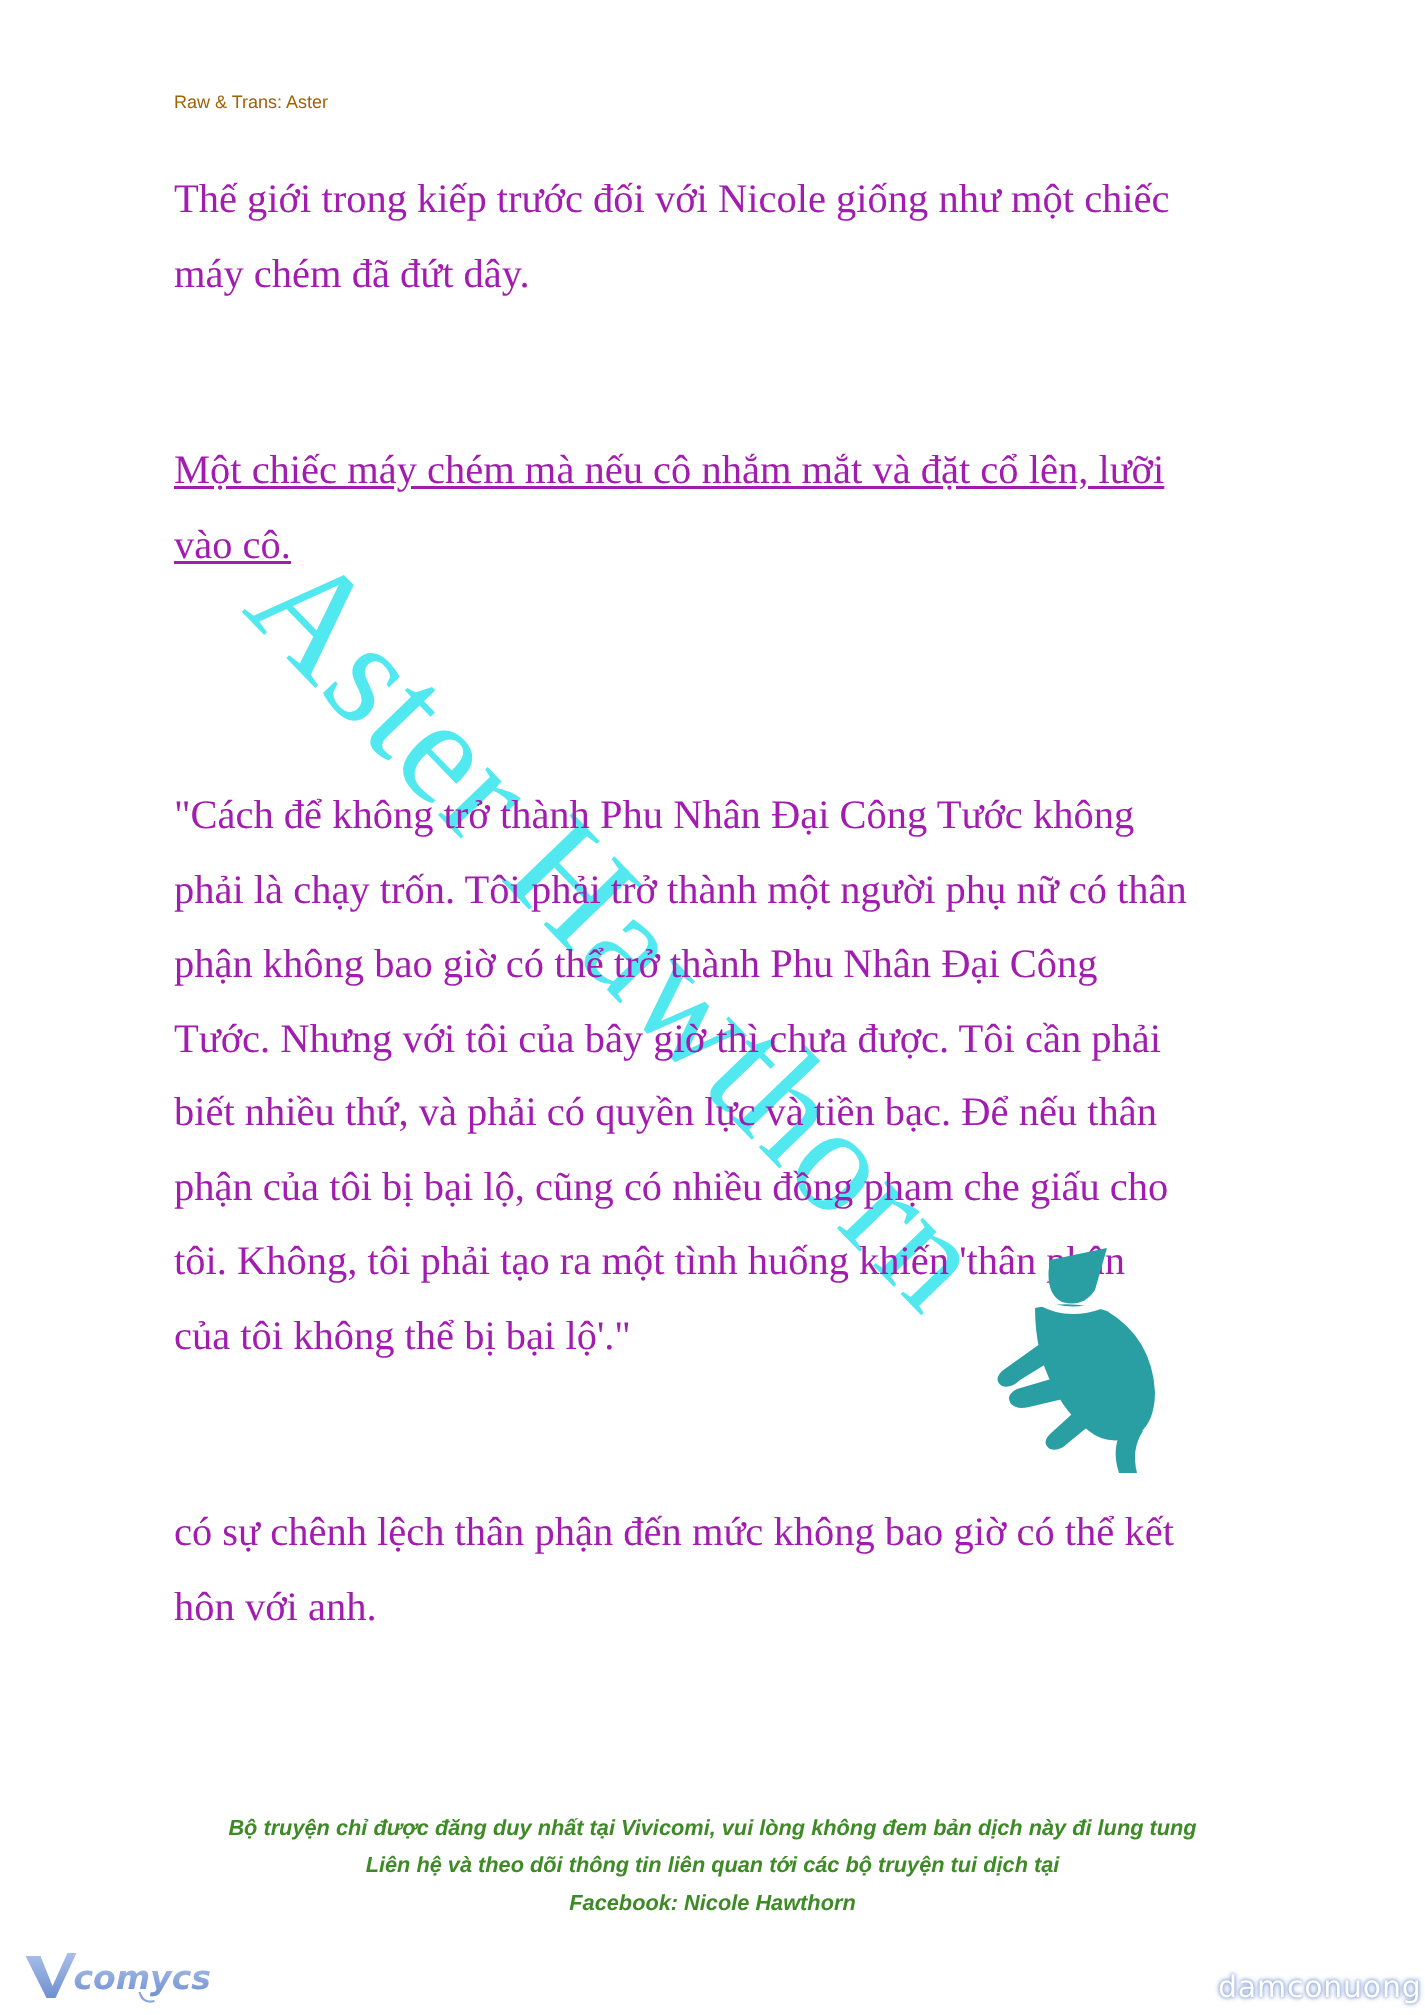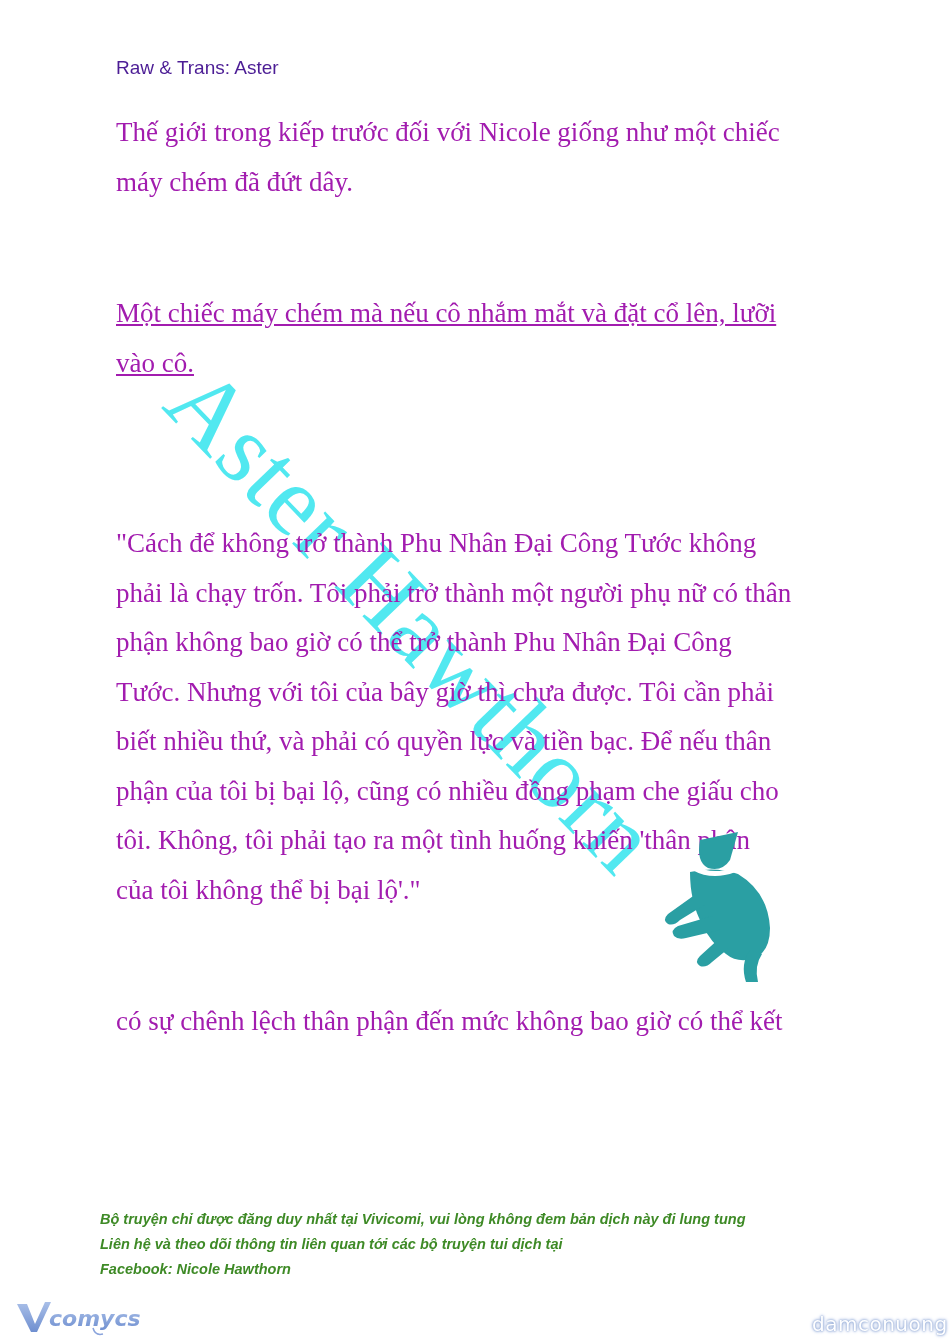--- a/index.html
+++ b/index.html
@@ -17,22 +17,22 @@
       position: absolute;
       left: 0; top: 0;
       width: 950px; height: 1343px;
       background: #ffffff;
     }
     .credit {
       position: absolute;
       left: 116px;
       top: 58px;
       font-family: "Liberation Sans", sans-serif;
-      font-size: 19px;
-      color: #4c1d95;
+      font-size: 12px;
+      color: #a16207;
       line-height: 20px;
       white-space: nowrap;
     }
     .para {
       position: absolute;
       left: 116px;
       width: 730px;
       font-family: "Liberation Serif", serif;
       font-size: 27px;
       line-height: 49.5px;
@@ -74,21 +74,21 @@
       width: 120px;
       height: 150px;
       z-index: 3;
     }
 
     .footer {
       position: absolute;
       left: 100px;
       top: 1207px;
       width: 750px;
-      text-align: left;
+      text-align: center;
       font-family: "Liberation Sans", sans-serif;
       font-style: italic;
       font-weight: bold;
       font-size: 14.5px;
       line-height: 25px;
       color: #3e8a26;
     }
     .footer .fl { display: block; white-space: nowrap; }
 
     .logo-vcomycs {
@@ -135,20 +135,21 @@
     <span class="ln">phận không bao giờ có thể trở thành Phu Nhân Đại Công</span>
     <span class="ln">Tước. Nhưng với tôi của bây giờ thì chưa được. Tôi cần phải</span>
     <span class="ln">biết nhiều thứ, và phải có quyền lực và tiền bạc. Để nếu thân</span>
     <span class="ln">phận của tôi bị bại lộ, cũng có nhiều đồng phạm che giấu cho</span>
     <span class="ln">tôi. Không, tôi phải tạo ra một tình huống khiến 'thân phận</span>
     <span class="ln">của tôi không thể bị bại lộ'."</span>
   </p>
 
   <p class="para" id="p4">
     <span class="ln">có sự chênh lệch thân phận đến mức không bao giờ có thể kết</span>
+    <span class="ln">hôn với anh.</span>
   </p>
 
   <svg class="cat" viewBox="0 0 120 150" xmlns="http://www.w3.org/2000/svg">
     <g fill="#2a9fa3">
 
       <path d="M40 8 L78 0 L70 28 Q62 40 48 36 Q36 30 40 8 Z"></path>
 
       <path d="M30 40 Q55 34 78 42 Q108 60 110 96 Q110 118 96 126 Q78 132 66 122 Q50 110 42 92 Q30 70 30 40 Z"></path>
 
       <path d="M36 62 L8 82 Q2 88 8 92 Q14 94 20 88 L46 72 Z"></path>

